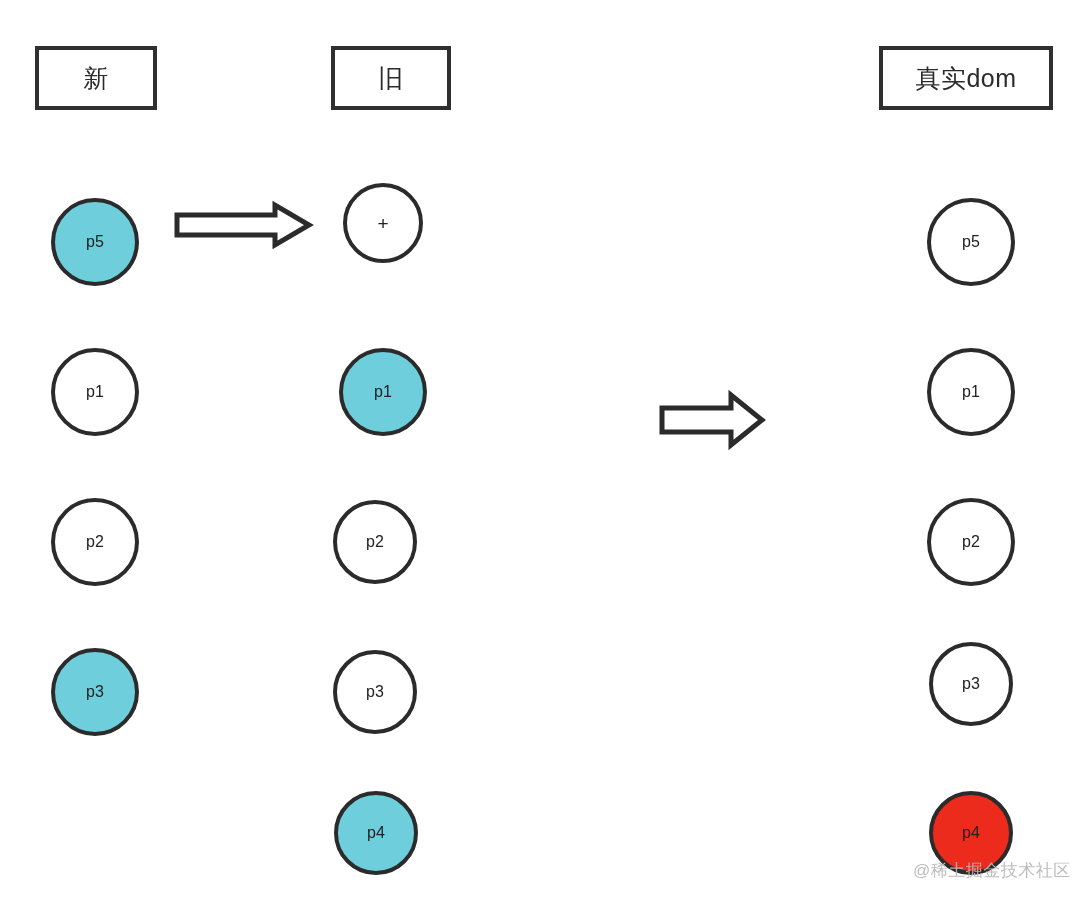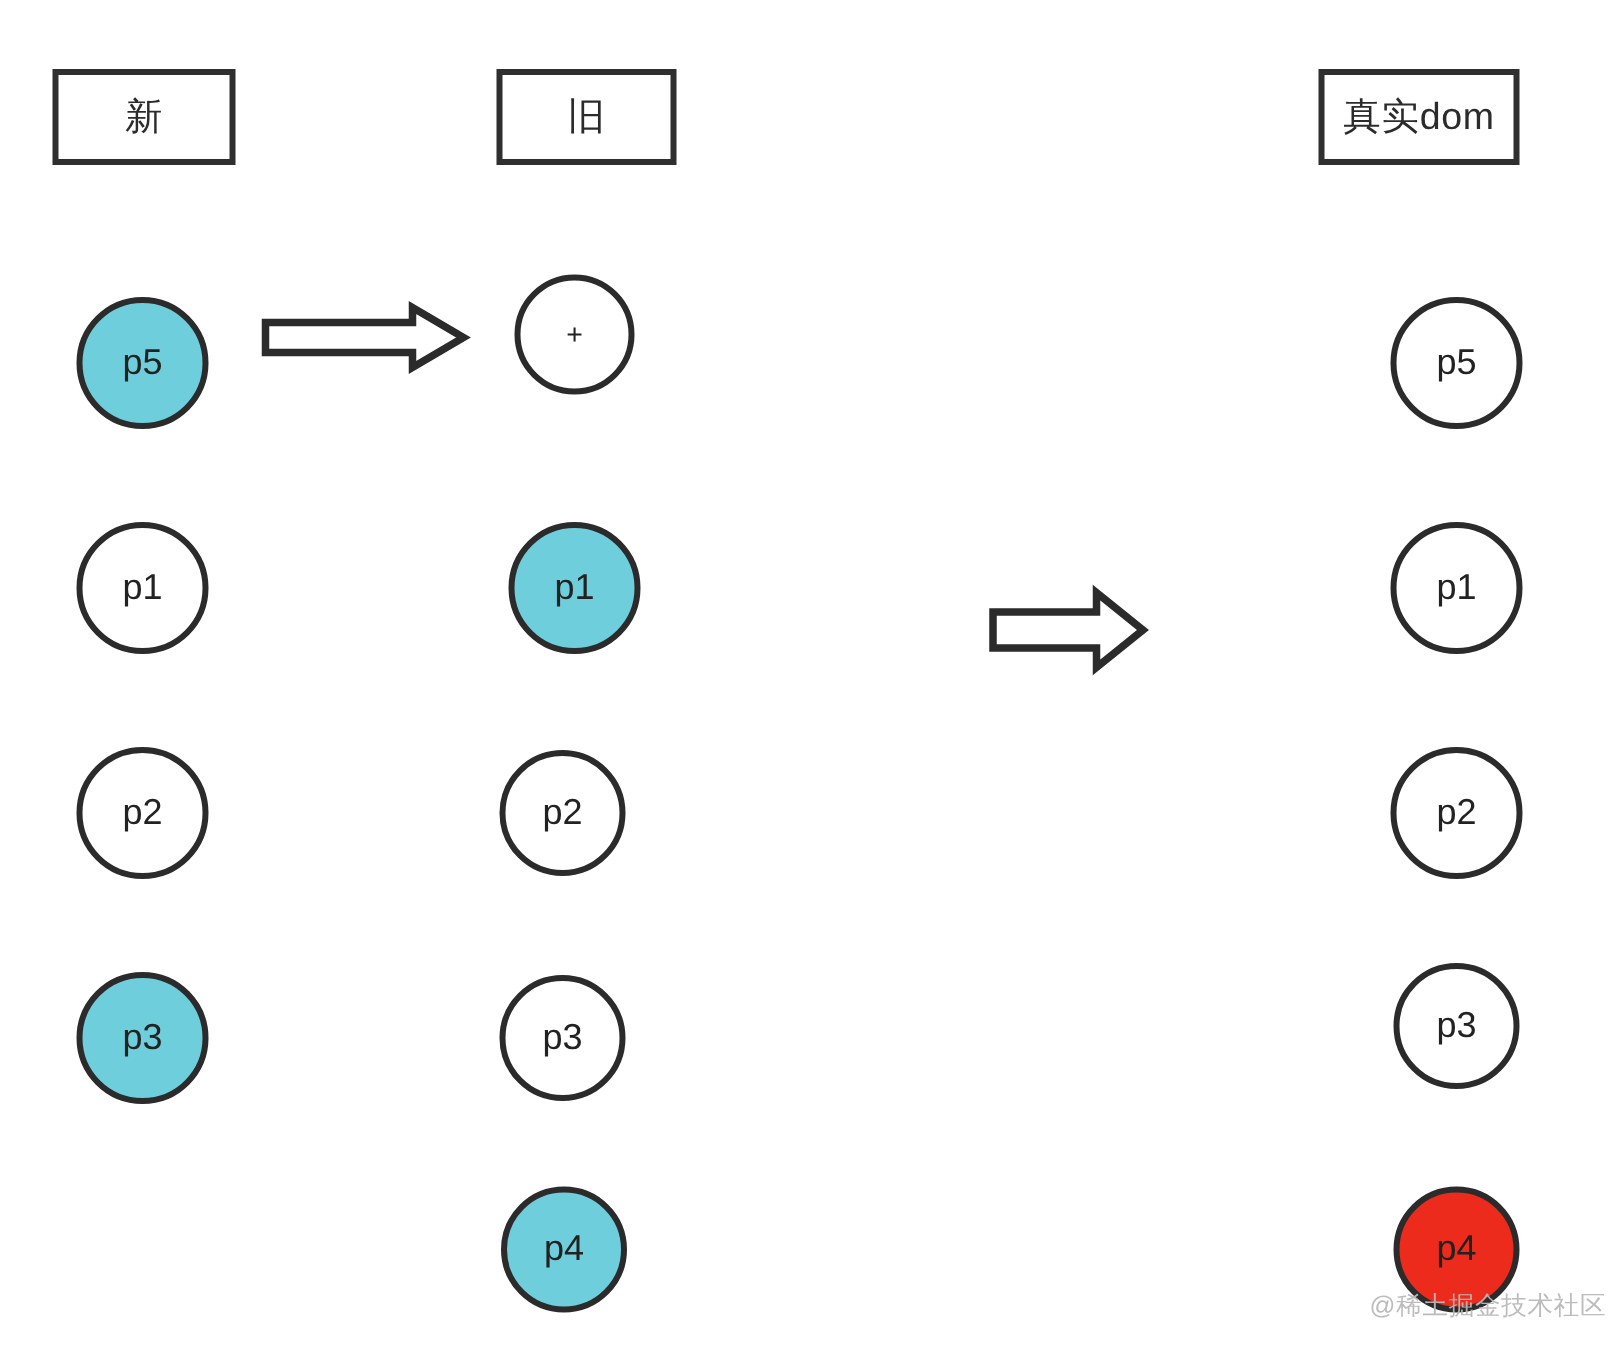--- a/index.html
+++ b/index.html
@@ -41,21 +41,21 @@
   
   .node {
     position: absolute;
     box-sizing: border-box;
     border: 4px solid #2b2b2b;
     border-radius: 50%;
     display: flex;
     align-items: center;
     justify-content: center;
     color: #222222;
-    font-size: 24px;
+    font-size: 16px;
     line-height: 1;
     background: #ffffff;
   }
   .node.fill-cyan { background: #6ECEDC; }
   .node.fill-red  { background: #ED2B1C; }
   .node.fill-white{ background: #ffffff; }
   .node.plus { font-size: 19px; }
 
   
   .arrow {
@@ -78,21 +78,21 @@
 <body style="background: rgb(255, 255, 255);">
 
 <div class="stage">
 
   <div class="hdr-box" id="hdr-0" style="left: 35px; top: 46px; width: 122px; height: 64px;">
     <span>新</span>
   </div>
   <div class="hdr-box" id="hdr-1" style="left: 331px; top: 46px; width: 120px; height: 64px;">
     <span>旧</span>
   </div>
-  <div class="hdr-box" id="hdr-2" style="left: 879px; top: 46px; width: 134px; height: 64px;">
+  <div class="hdr-box" id="hdr-2" style="left: 879px; top: 46px; width: 174px; height: 64px;">
     <span>真实dom</span>
   </div>
 
   <div>
     <div class="node fill-cyan" id="n-0-0" style="width: 88px; height: 88px; left: 51px; top: 198px;">
         <span>p5</span>
       </div>
     <div class="node fill-white" id="n-0-1" style="width: 88px; height: 88px; left: 51px; top: 348px;">
         <span>p1</span>
       </div>

